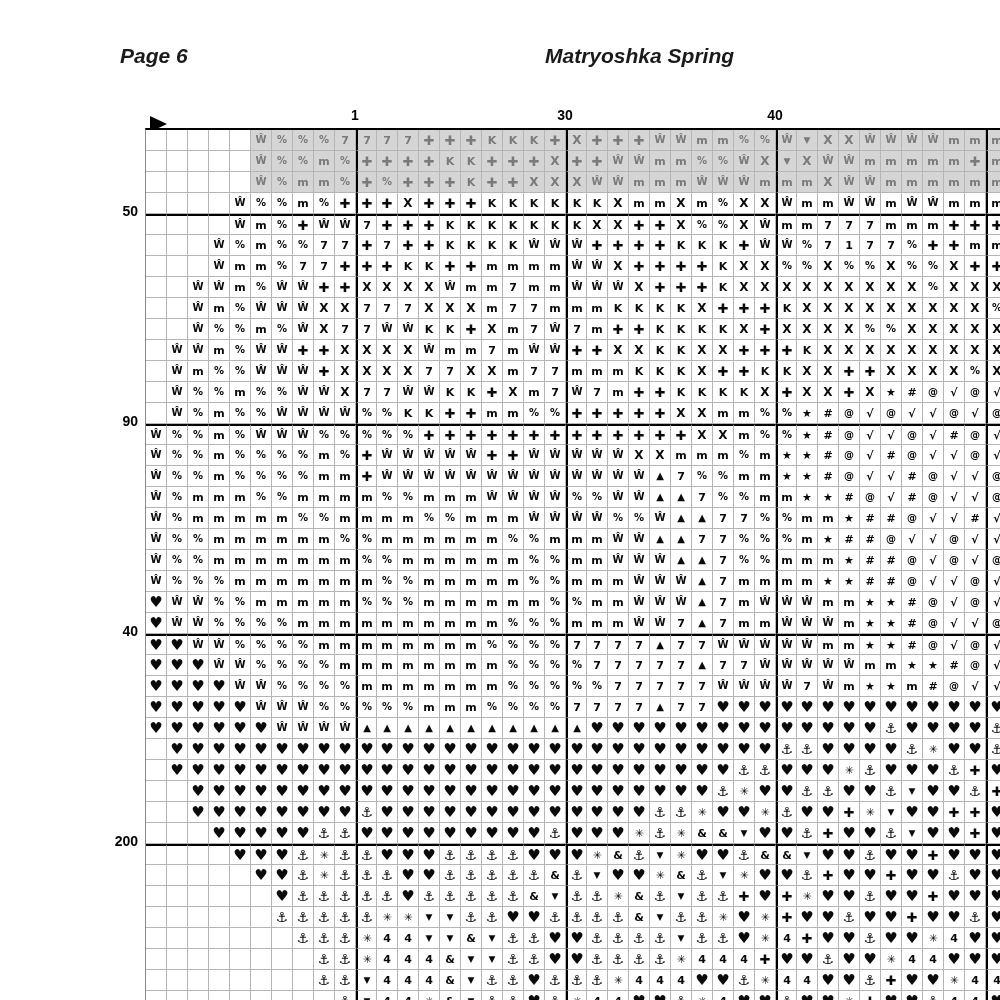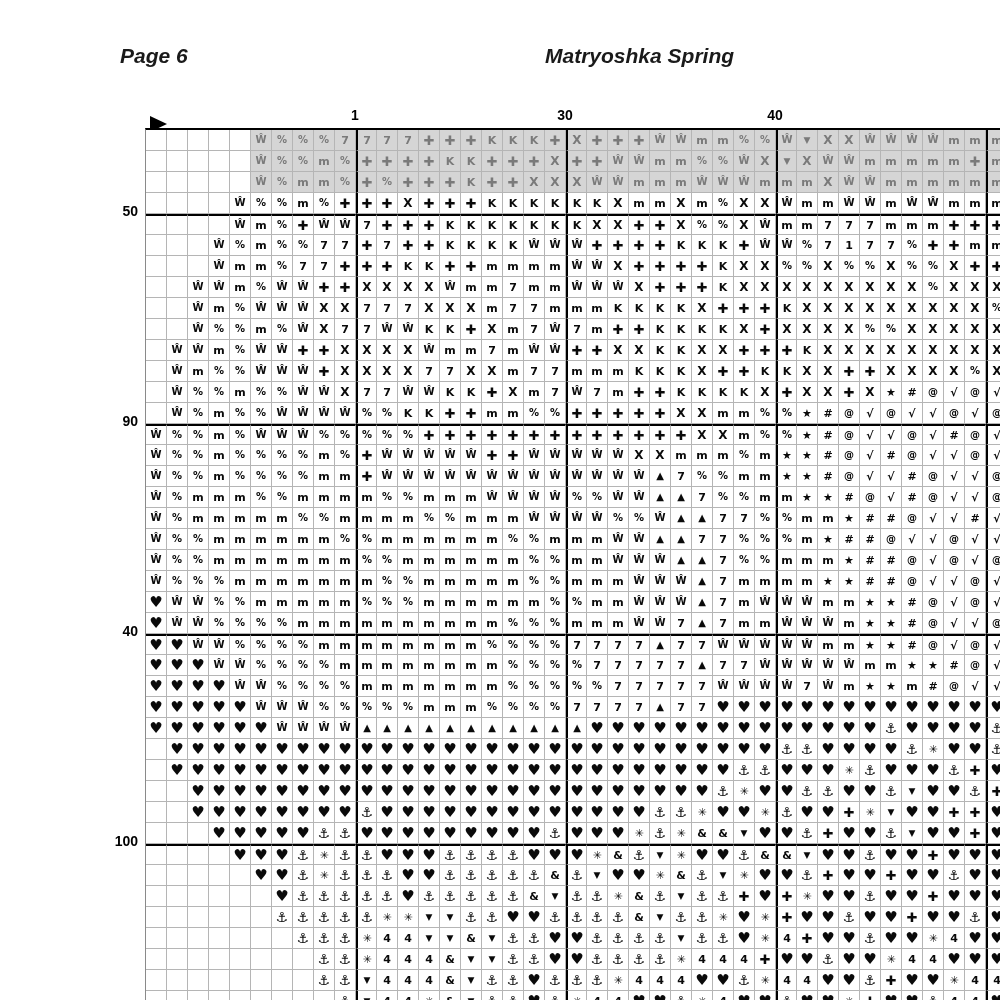--- a/index.html
+++ b/index.html
@@ -53,21 +53,21 @@
 
 <div class="start-arrow"></div>
 
 <div id="labels">
     <span class="col-label" style="left: 355px;">1</span>
     <span class="col-label" style="left: 565px;">30</span>
     <span class="col-label" style="left: 775px;">40</span>
     <span class="row-label" style="top: 203px;">50</span>
     <span class="row-label" style="top: 413px;">90</span>
     <span class="row-label" style="top: 623px;">40</span>
-    <span class="row-label" style="top: 833px;">100</span>
+    <span class="row-label" style="top: 833px;">200</span>
   </div>
 
 <div id="grid-wrap">
   <div id="grid">
       <div class="cell"></div>
       <div class="cell"></div>
       <div class="cell"></div>
       <div class="cell"></div>
       <div class="cell"></div>
       <div class="cell gray" style="font-size: 10px;">Ŵ</div>

